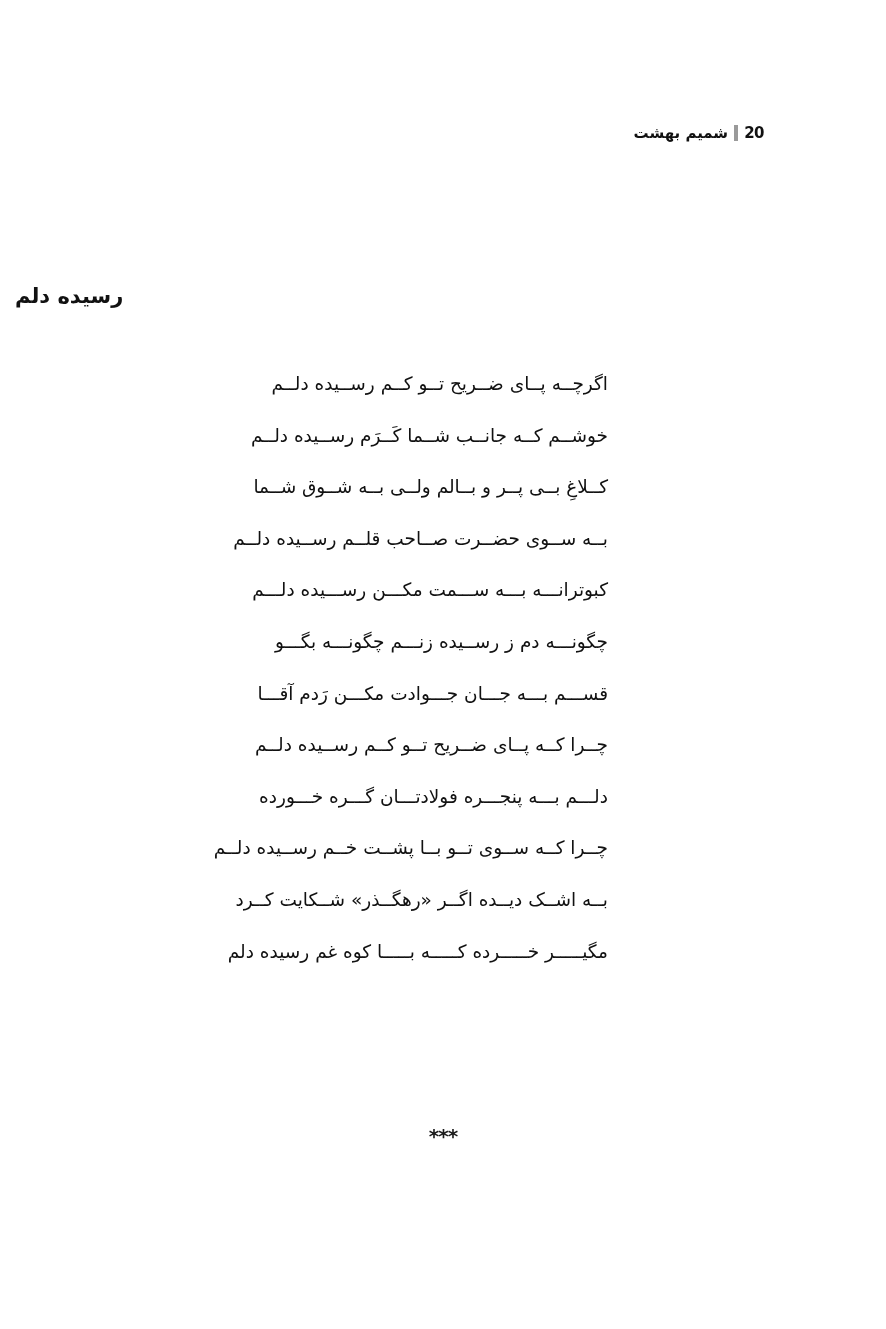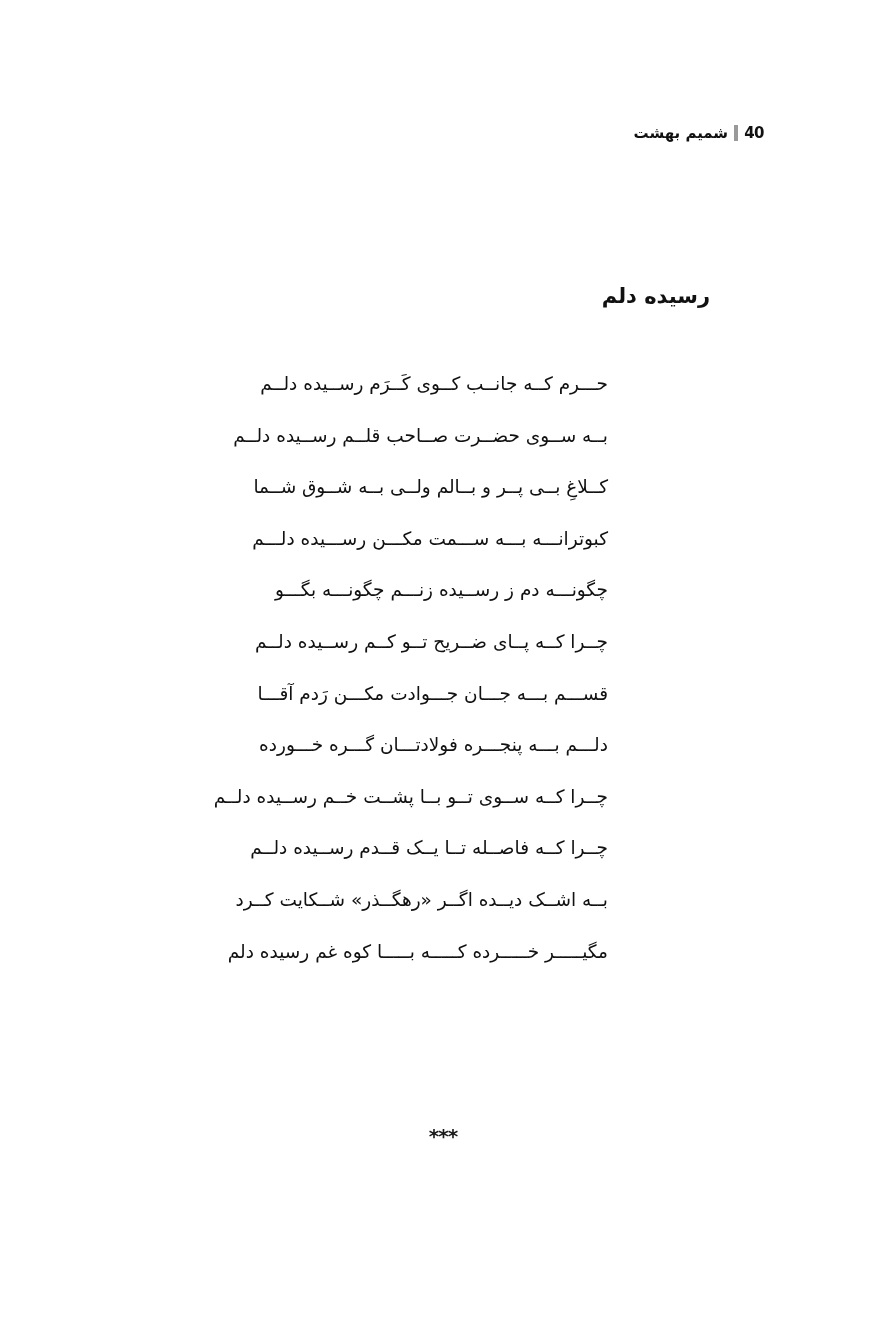--- a/index.html
+++ b/index.html
@@ -30,23 +30,23 @@
   .page-header .sep {
     display: inline-block;
     width: 4px;
     height: 16px;
     background: #9a9a9a;
     margin: 0 2px;
   }
   .poem-title {
     position: absolute;
     top: 284px;
-    left: 4px;
+    left: 15px;
     width: 706px;
-    text-align: right;
+    text-align: left;
     direction: rtl;
     font-size: 21px;
     font-weight: bold;
   }
   .poem {
     position: absolute;
     top: 366px;
     left: 277px;
     width: 331px;
     direction: rtl;
@@ -69,35 +69,35 @@
     font-size: 20px;
     font-weight: bold;
     letter-spacing: -1px;
     color: #1a1a1a;
   }
 </style>
 </head>
 <body>
 
 <div class="page-header">
-  <span>40</span>
+  <span>20</span>
   <span class="sep"></span>
   <span>شمیم بهشت</span>
 </div>
 
 <div class="poem-title">رسیده دلم</div>
 
 <div class="poem">
-  <div class="verse">حـــرم کــه جانــب کــوی کَــرَم رســیده دلــم</div>
+  <div class="verse">اگرچــه پــای ضــریح تــو کــم رســیده دلــم</div>
+  <div class="verse">خوشــم کــه جانــب شــما کَــرَم رســیده دلــم</div>
+  <div class="verse">کــلاغِ بــی پــر و بــالم ولــی بــه شــوق شــما</div>
   <div class="verse">بــه ســوی حضــرت صــاحب قلــم رســیده دلــم</div>
-  <div class="verse">کــلاغِ بــی پــر و بــالم ولــی بــه شــوق شــما</div>
   <div class="verse">کبوترانـــه بـــه ســـمت مکـــن رســـیده دلـــم</div>
   <div class="verse">چگونـــه دم ز رســیده زنـــم چگونـــه بگـــو</div>
+  <div class="verse">قســـم بـــه جـــان جـــوادت مکـــن رَدم آقـــا</div>
   <div class="verse">چــرا کــه پــای ضــریح تــو کــم رســیده دلــم</div>
-  <div class="verse">قســـم بـــه جـــان جـــوادت مکـــن رَدم آقـــا</div>
   <div class="verse">دلـــم بـــه پنجـــره فولادتـــان گـــره خـــورده</div>
   <div class="verse">چــرا کــه ســوی تــو بــا پشــت خــم رســیده دلــم</div>
-  <div class="verse">چــرا کــه فاصــله تــا یــک قــدم رســیده دلــم</div>
   <div class="verse">بــه اشــک دیــده اگــر «رهگــذر» شــکایت کــرد</div>
   <div class="verse">مگیـــــر خـــــرده کـــــه بـــــا کوه غم رسیده دلم</div>
 </div>
 
 <div class="end-mark">***</div>
 
 </body></html>

